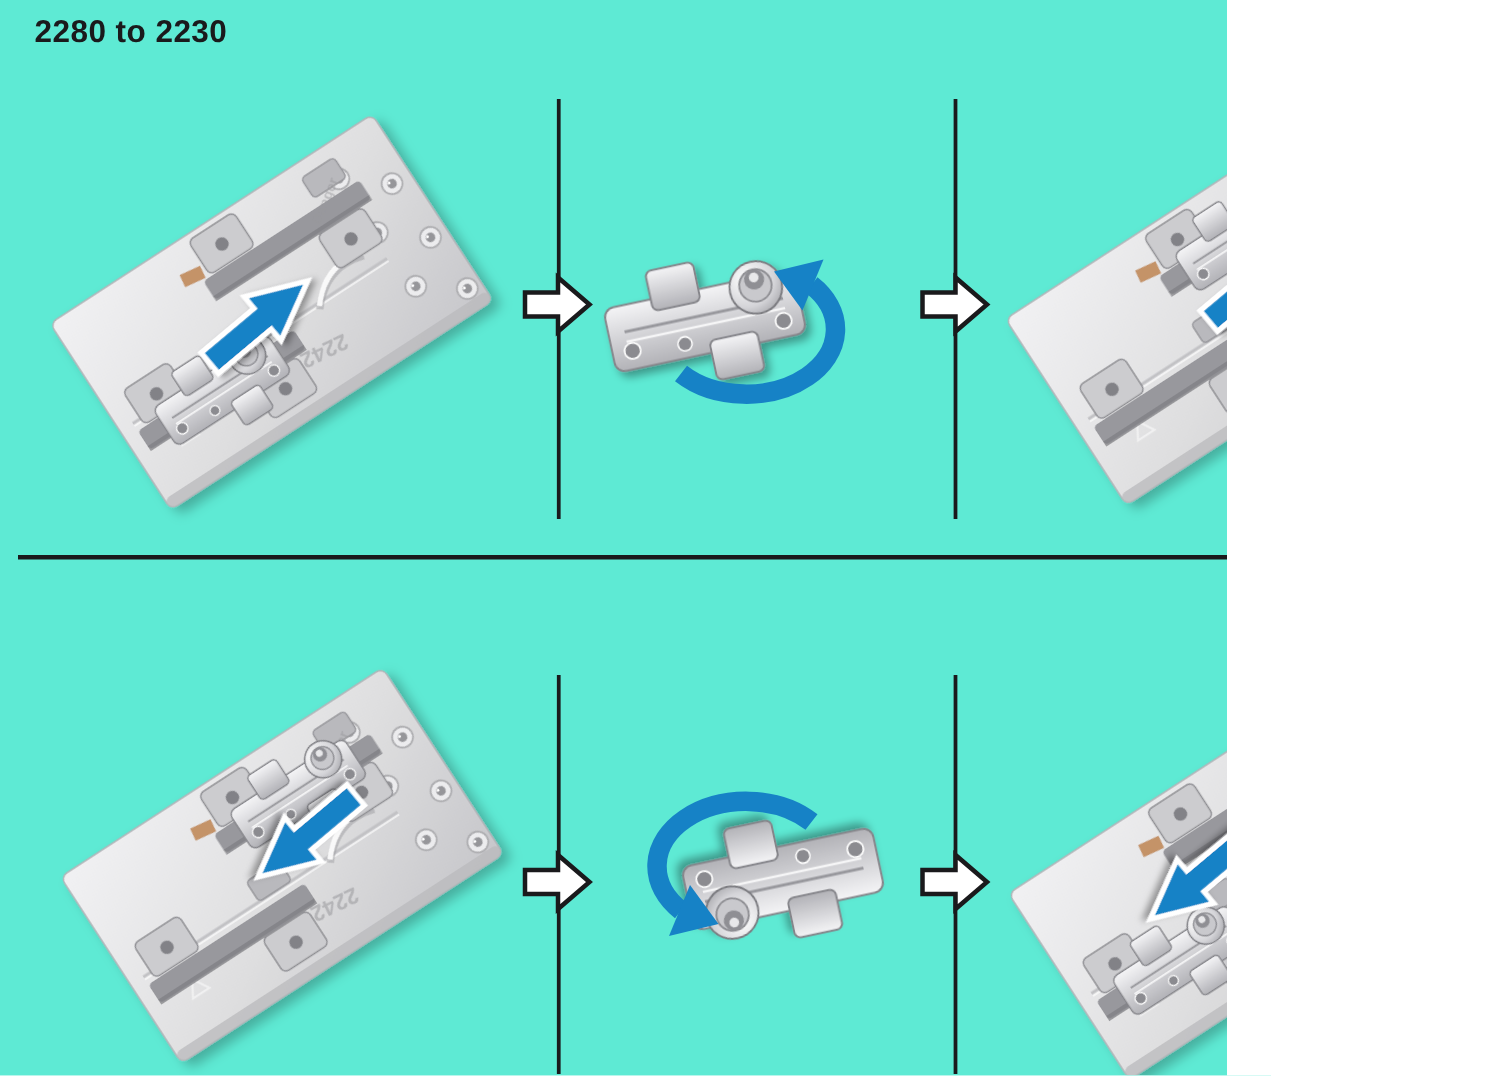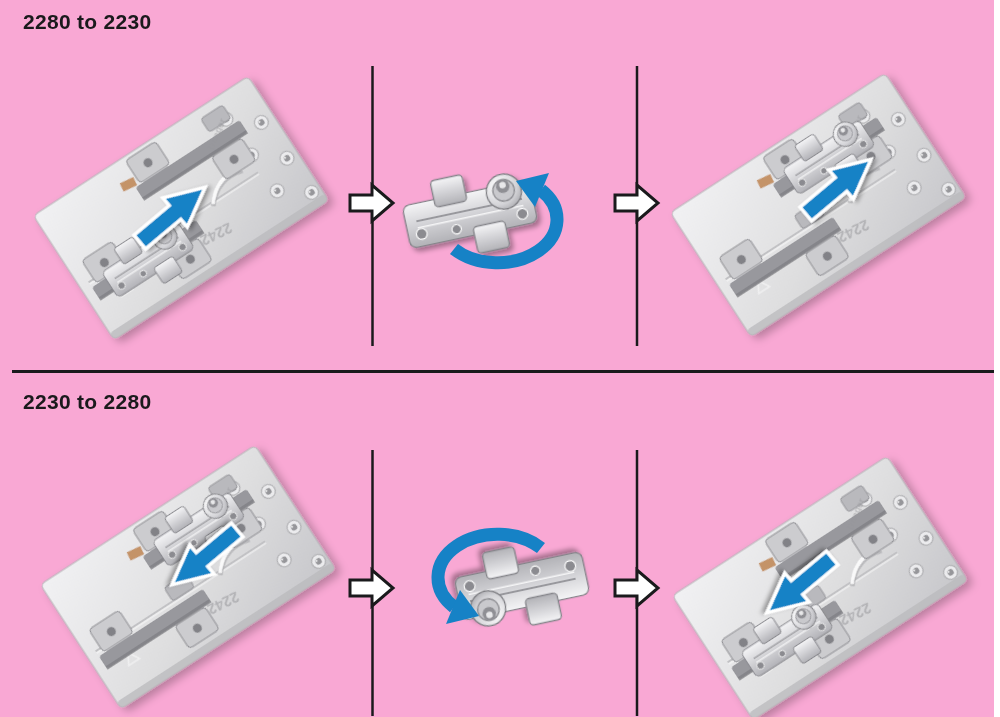--- a/index.html
+++ b/index.html
@@ -1,19 +1,19 @@
 <!DOCTYPE html>
 <html><head>
 <meta charset="utf-8">
 <style>
   html,body{margin:0;padding:0;background:#ffffff;}
   .canvas{
     position:relative;
-    width:994px;height:717px;
-    background:#f9a8d4;
+    width:818px;height:717px;
+    background:#5eead4;
     overflow:hidden;
     font-family:"Liberation Sans", sans-serif;
   }
   .section-heading{
     position:absolute;
     left:23px;
     margin:0;
     font-size:21px;
     font-weight:bold;
     letter-spacing:0.3px;
@@ -25,21 +25,20 @@
   svg{position:absolute;left:0;top:0;}
   text.marking{font-family:"Liberation Sans", sans-serif;font-weight:bold;}
 </style>
 </head>
 <body>
 
 <div class="canvas">
 
   <h2 id="heading-top" class="section-heading">2280 to 2230</h2>
 
-  <h2 id="heading-bottom" class="section-heading">2230 to 2280</h2>
 
   <svg width="1000" height="717" viewBox="0 0 1000 717">
     <defs>
       <linearGradient id="gPlate" x1="0" y1="0" x2="1" y2="1">
         <stop offset="0" stop-color="#f1f1f3"></stop>
         <stop offset="0.55" stop-color="#dededf"></stop>
         <stop offset="1" stop-color="#c6c6ca"></stop>
       </linearGradient>
       <linearGradient id="gBracket" x1="0" y1="0" x2="0" y2="1">
         <stop offset="0" stop-color="#f4f4f6"></stop>

